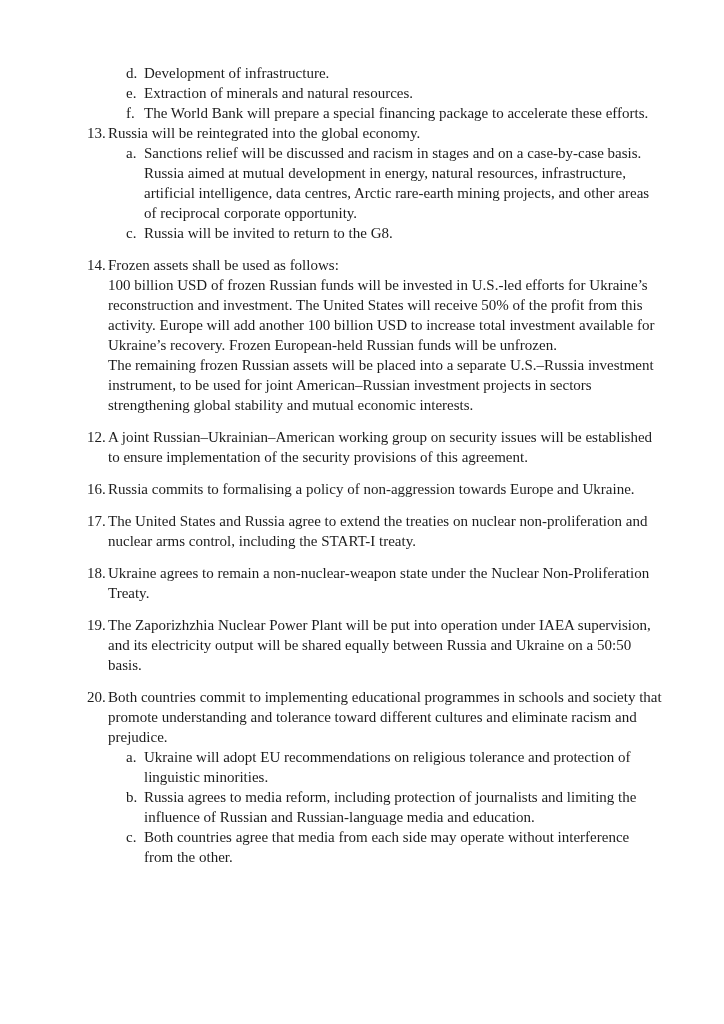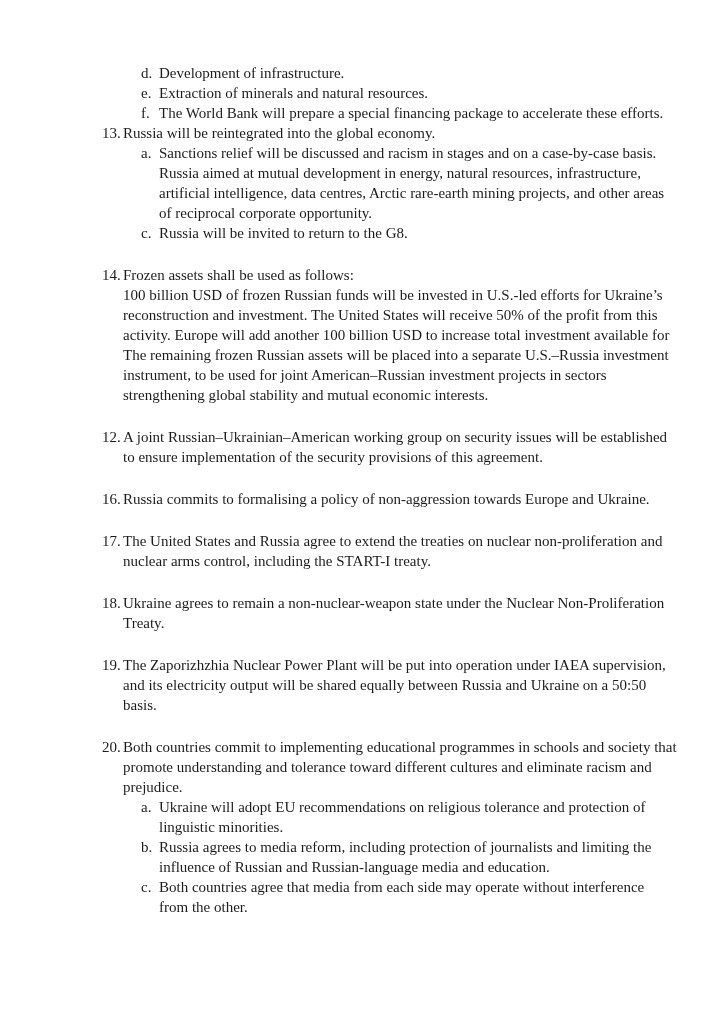--- a/index.html
+++ b/index.html
@@ -15,37 +15,37 @@
     background: #ffffff;
     overflow: hidden;
     font-family: "Liberation Serif", "DejaVu Serif", serif;
     font-size: 15px;
     line-height: 20px;
     color: #1c1c1c;
   }
   .content {
     position: absolute;
     top: 63px;
-    left: 16px;
+    left: 1px;
     right: 0;
   }
   .line {
     white-space: nowrap;
   }
   .block.item { padding-left: 86px; }
   .block.item .marker { display: inline-block; width: 21px; }
   .block.item .line.cont { padding-left: 21px; }
 
   .block.sub { padding-left: 125px; }
   .block.sub .marker { display: inline-block; width: 18px; }
   .block.sub .line.cont { padding-left: 18px; }
 
   .block.para { padding-left: 107px; }
 
-  .block.gap { margin-top: 22px; }
+  .block.gap { margin-top: 12px; }
 </style>
 </head>
 <body>
 
 <div class="page" style="background: rgb(255, 255, 255); color: rgb(28, 28, 28);">
   <div class="content" id="doc-content">
       <div class="block sub">
         <div class="line"><span class="marker">d.</span><span>Development of infrastructure.</span></div>
       </div>
       <div class="block sub">
@@ -68,20 +68,21 @@
       <div class="block sub">
         <div class="line"><span class="marker">c.</span><span>Russia will be invited to return to the G8.</span></div>
       </div>
       <div class="block item gap">
         <div class="line"><span class="marker">14.</span><span>Frozen assets shall be used as follows:</span></div>
       </div>
       <div class="block para">
         <div class="line"><span>100 billion USD of frozen Russian funds will be invested in U.S.-led efforts for Ukraine’s</span></div>
         <div class="line cont"><span>reconstruction and investment. The United States will receive 50% of the profit from this</span></div>
         <div class="line cont"><span>activity. Europe will add another 100 billion USD to increase total investment available for</span></div>
+        <div class="line cont"><span>Ukraine’s recovery. Frozen European-held Russian funds will be unfrozen.</span></div>
         <div class="line cont"><span>The remaining frozen Russian assets will be placed into a separate U.S.–Russia investment</span></div>
         <div class="line cont"><span>instrument, to be used for joint American–Russian investment projects in sectors</span></div>
         <div class="line cont"><span>strengthening global stability and mutual economic interests.</span></div>
       </div>
       <div class="block item gap">
         <div class="line"><span class="marker">12.</span><span>A joint Russian–Ukrainian–American working group on security issues will be established</span></div>
         <div class="line cont"><span>to ensure implementation of the security provisions of this agreement.</span></div>
       </div>
       <div class="block item gap">
         <div class="line"><span class="marker">16.</span><span>Russia commits to formalising a policy of non-aggression towards Europe and Ukraine.</span></div>

